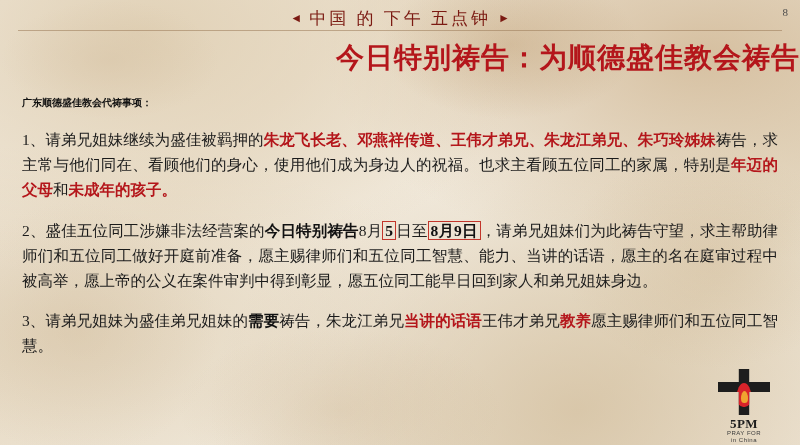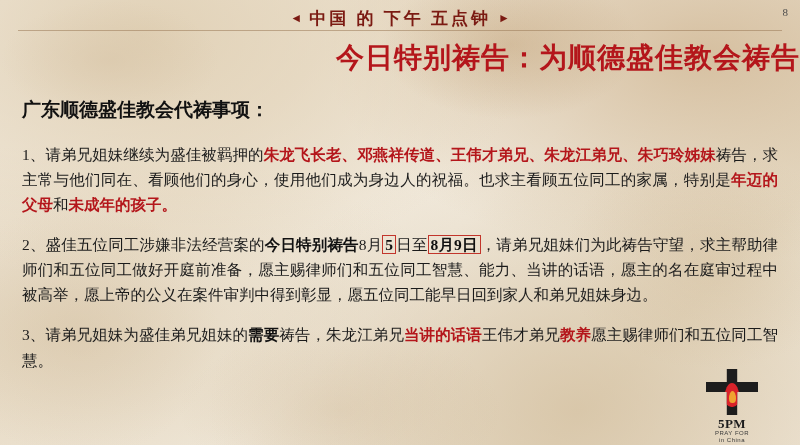--- a/index.html
+++ b/index.html
@@ -53,21 +53,21 @@
     text-align: center;
     padding-top: 7px;
     z-index: 4;
   }
   .header-title {
     display: inline-block;
     font-family: "Liberation Serif", serif;
     font-size: 17px;
     letter-spacing: 3px;
     color: #7b1a12;
-    font-weight: 700;
+    font-weight: 400;
   }
   .deco {
     display: inline-block;
     color: #7b1a12;
     font-size: 12px;
     vertical-align: middle;
     padding: 0 7px;
     position: relative;
     top: -2px;
   }
@@ -98,21 +98,21 @@
     z-index: 4;
     margin: 18px 22px 0 22px;
     font-family: "Liberation Serif", serif;
     color: #1b1b1b;
     font-size: 15.5px;
     line-height: 1.62;
     text-align: justify;
   }
   .subhead {
     font-weight: 700;
-    font-size: 19px;
+    font-size: 10px;
     margin-bottom: 16px;
     color: #111;
   }
   p.para {
     margin: 0 0 15px 0;
     font-family: Liberation Serif, serif;
   }
   .hl {
     color: #b4161b;
     font-weight: 700;
@@ -123,21 +123,21 @@
   }
   .boxed {
     font-weight: 700;
     color: #111;
     border: 1.5px solid #c2352b;
     padding: 0 2px;
   }
 
   .logo {
     position: absolute;
-    right: 20px;
+    right: 8px;
     bottom: 4px;
     width: 96px;
     height: 72px;
     z-index: 6;
     text-align: center;
   }
   .logo-mark {
     position: relative;
     width: 52px;
     height: 46px;

